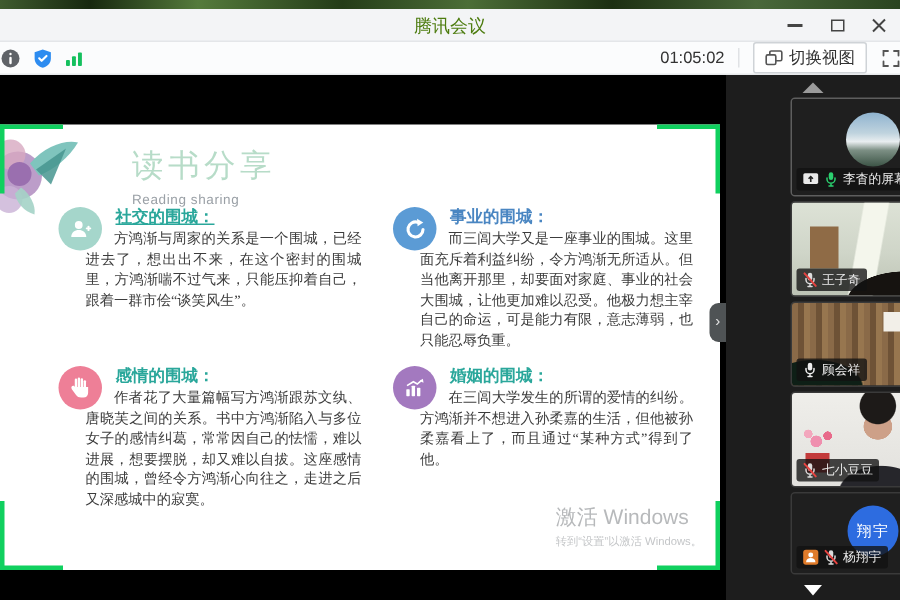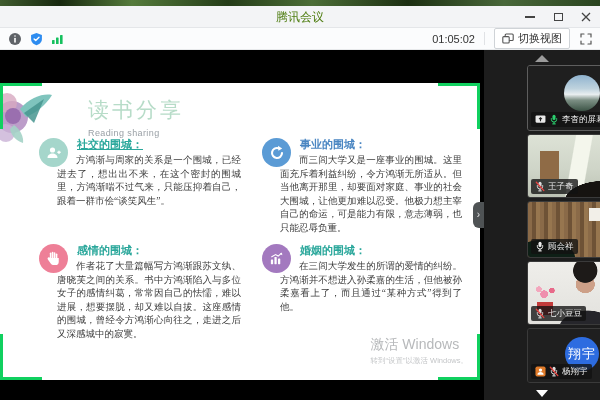--- a/index.html
+++ b/index.html
@@ -12,21 +12,21 @@
 
   
   .titlebar{position:absolute;top:6px;left:0;width:600px;height:22px;background:#f3f4f6;border-bottom:1px solid #e4e6e9;}
   .win-title{position:absolute;left:0;right:0;top:0;height:22px;line-height:22px;text-align:center;font-size:12px;color:#4d7c0f;}
   .win-controls{position:absolute;right:8px;top:0;height:22px;display:flex;align-items:center;gap:16px;}
   .wc{width:12px;height:12px;display:flex;align-items:center;justify-content:center;cursor:default;}
   .min-line{width:10px;height:1.4px;background:#444;}
   .max-box{width:9px;height:8px;border:1.2px solid #444;}
 
   
-  .toolbar{position:absolute;top:28px;left:0;width:600px;height:22px;background:#fbfcfd;border-bottom:1px solid #e7e9eb;display:flex;align-items:center;padding:0 8px;}
+  .toolbar{position:absolute;top:28px;left:0;width:600px;height:22px;background:#fbfcfd;border-bottom:1px solid #e7e9eb;display:flex;align-items:center;padding:0 0;}
   .tb-left{display:flex;align-items:center;gap:8px;}
   .tb-spacer{flex:1;}
   .timer{font-size:11px;color:#333;font-family:"Liberation Sans",sans-serif;}
   .sep{width:1px;height:13px;background:#e0e2e5;margin:0 9px;}
   .switch-btn{display:flex;align-items:center;gap:4px;border:1px solid #cfd3d7;background:#fff;border-radius:2px;padding:2px 7px;font-size:11px;color:#333;}
   .fs-btn{margin-left:10px;display:flex;align-items:center;}
 
   
   .main{position:absolute;top:50px;left:0;width:600px;height:350px;background:#000;}
 
@@ -61,21 +61,21 @@
   .sidebar{position:absolute;right:0;top:0;width:116px;height:350px;background:#1d1d1d;}
   .handle{position:absolute;left:-11px;top:152px;width:11px;height:26px;background:#4f5355;border-radius:6px 0 0 6px;display:flex;align-items:center;justify-content:center;color:#e3e3e3;font-size:10px;line-height:1;z-index:6;}
   .up-arrow{margin:5px auto 3px;width:0;height:0;border-left:7px solid transparent;border-right:7px solid transparent;border-bottom:7px solid #9b9b9b;}
   .tiles{width:110px;margin:0 auto;display:flex;flex-direction:column;gap:3px;padding-left:40px;}
   .tile{position:relative;width:110px;height:64px;background:#262626;border:1px solid #3a3a3a;border-radius:3px;overflow:hidden;}
   .tile.active{border-color:#5e5e5e;}
   .tile-label{position:absolute;left:3px;bottom:3px;display:flex;align-items:center;gap:3px;background:rgba(18,18,18,0.78);border-radius:2px;padding:1.5px 4px;font-size:8.5px;color:#eaeaea;white-space:nowrap;max-width:101px;overflow:hidden;}
   .photo{position:absolute;inset:0;}
   .avatar-circle{width:36px;height:36px;border-radius:50%;margin:9px auto 0;
     background:linear-gradient(180deg,#8fb3cf 0%,#bfd3de 38%,#e9eef0 54%,#7c8f84 70%,#3c5446 100%);}
-  .avatar-blue{width:34px;height:34px;border-radius:50%;margin:8px auto 0;background:#2d6ce0;color:#fff;font-size:13px;display:flex;align-items:center;justify-content:center;letter-spacing:1px;}
+  .avatar-blue{width:34px;height:34px;border-radius:50%;margin:8px auto 0;background:#2d6ce0;color:#fff;font-size:10px;display:flex;align-items:center;justify-content:center;letter-spacing:1px;}
   .photo-wang{background:
     radial-gradient(ellipse 62% 58% at 70% 108%, #161310 58%, rgba(0,0,0,0) 59%),
     linear-gradient(100deg, rgba(246,248,240,0) 40%, #f4f6ec 41%, #f4f6ec 54%, rgba(246,248,240,0) 55%),
     linear-gradient(#8f6b46,#8f6b46) 14% 46%/19px 28px no-repeat,
     linear-gradient(180deg,#dde2d6 0%,#cfd5c8 55%,#bcc2b4 100%);}
   .photo-gu{background:
     linear-gradient(#f2efe8,#f2efe8) 68% 14%/18px 13px no-repeat,
     linear-gradient(#2b3a55,#2b3a55) 69% 17%/13px 8px no-repeat,
     linear-gradient(#f2efe8,#f2efe8) 94% 14%/18px 13px no-repeat,
     linear-gradient(#5a2b2b,#5a2b2b) 95% 17%/13px 8px no-repeat,

